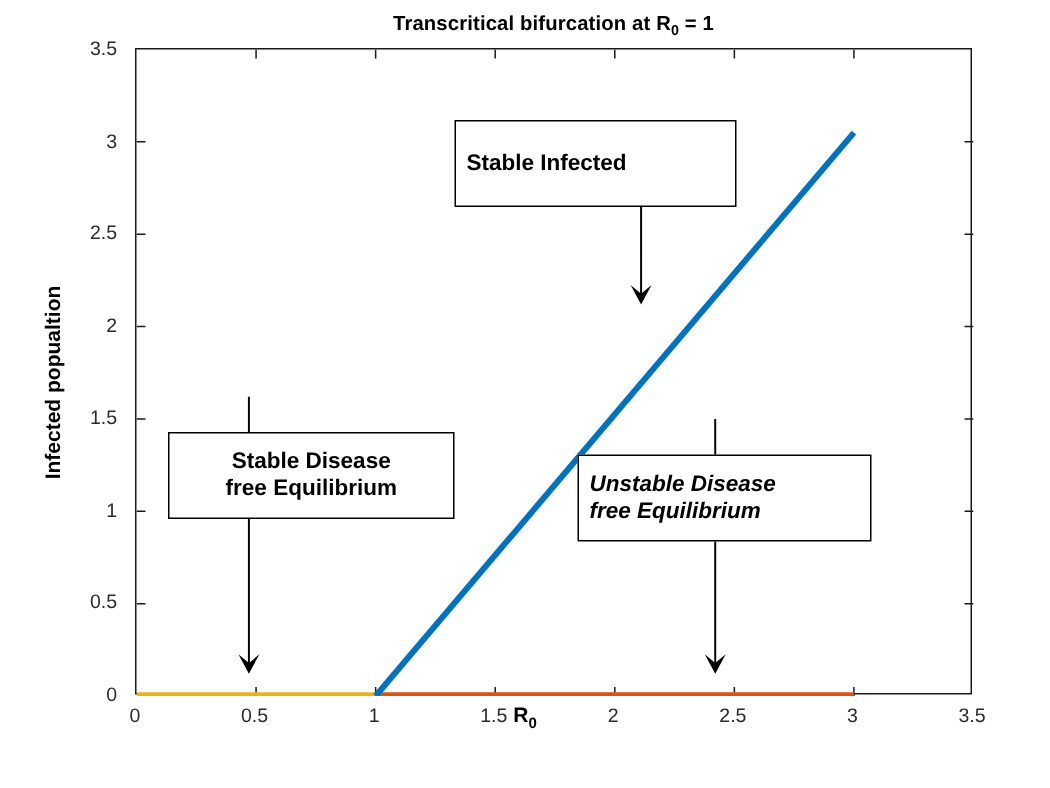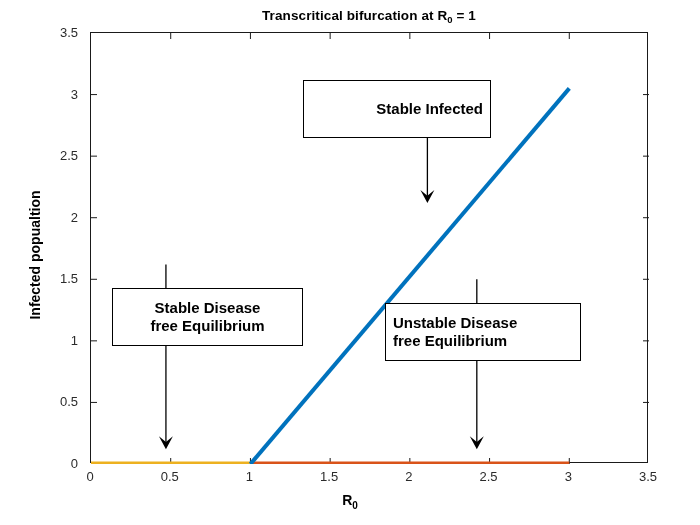--- a/index.html
+++ b/index.html
@@ -85,21 +85,21 @@
     color: #2b2b2b;
     line-height: 1;
     transform: translateX(-50%);
     white-space: nowrap;
   }
 
   
   #xaxis-label {
     position: absolute;
     left: 0;
-    top: 492px;
+    top: 468px;
     width: 700px;
     text-align: center;
     font-size: 14px;
     font-weight: bold;
     color: #000000;
   }
   #xaxis-label .sub {
     font-size: 10px;
     vertical-align: -0.4em;
     font-weight: bold;
@@ -129,22 +129,22 @@
     color: #000000;
     line-height: 1.16;
     padding: 5px 7px 6px 7px;
     display: flex;
     flex-direction: column;
     justify-content: center;
   }
   .annot-box .l1, .annot-box .l2 { display: block; white-space: nowrap; }
 
   #annot-stable-dfe  { left: 112px; top: 288px; width: 191px; height: 58px; align-items: center; }
-  #annot-stable-inf  { left: 303px; top: 80px;  width: 188px; height: 58px; text-align: right; }
-  #annot-unstable-dfe{ left: 385px; top: 303px; width: 196px; height: 58px; }
+  #annot-stable-inf  { left: 303px; top: 80px;  width: 188px; height: 58px; text-align: left; }
+  #annot-unstable-dfe{ left: 385px; top: 303px; width: 196px; height: 58px; font-style: italic; }
 </style>
 </head>
 <body>
 
 <div id="figure">
 
   <div id="chart-title"><span>Transcritical bifurcation at R</span><span class="sub">0</span><span> = 1</span></div>
 
   <div id="plot-area">
     <svg id="plot-svg" viewBox="0 0 558 431" preserveAspectRatio="none">

